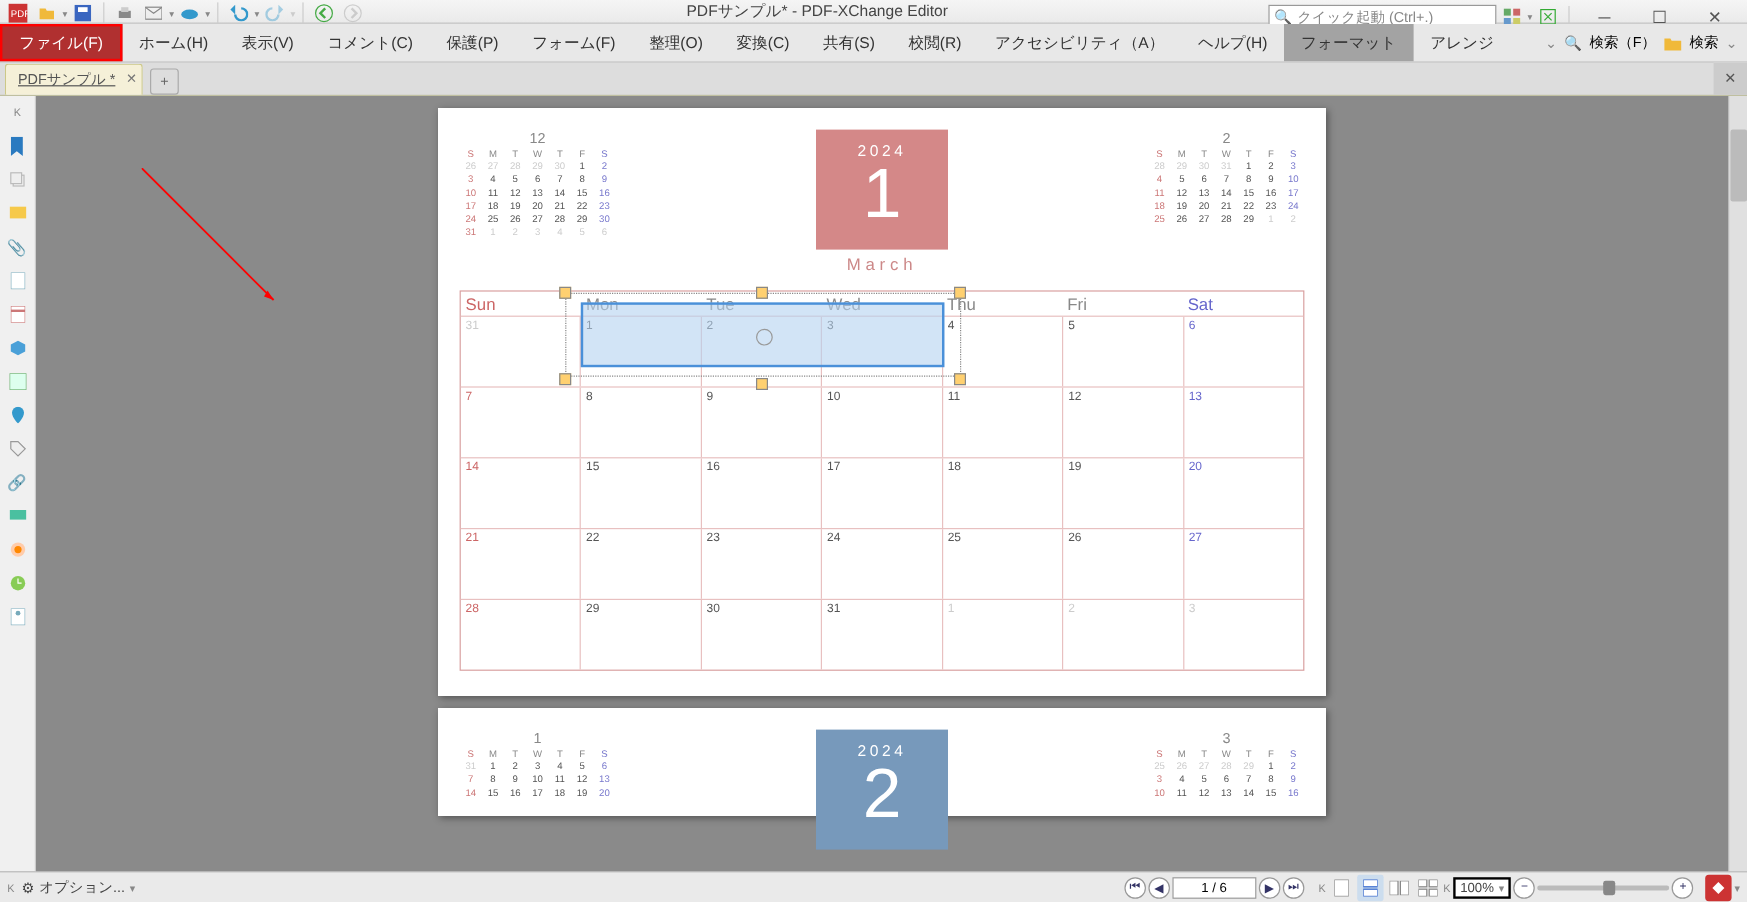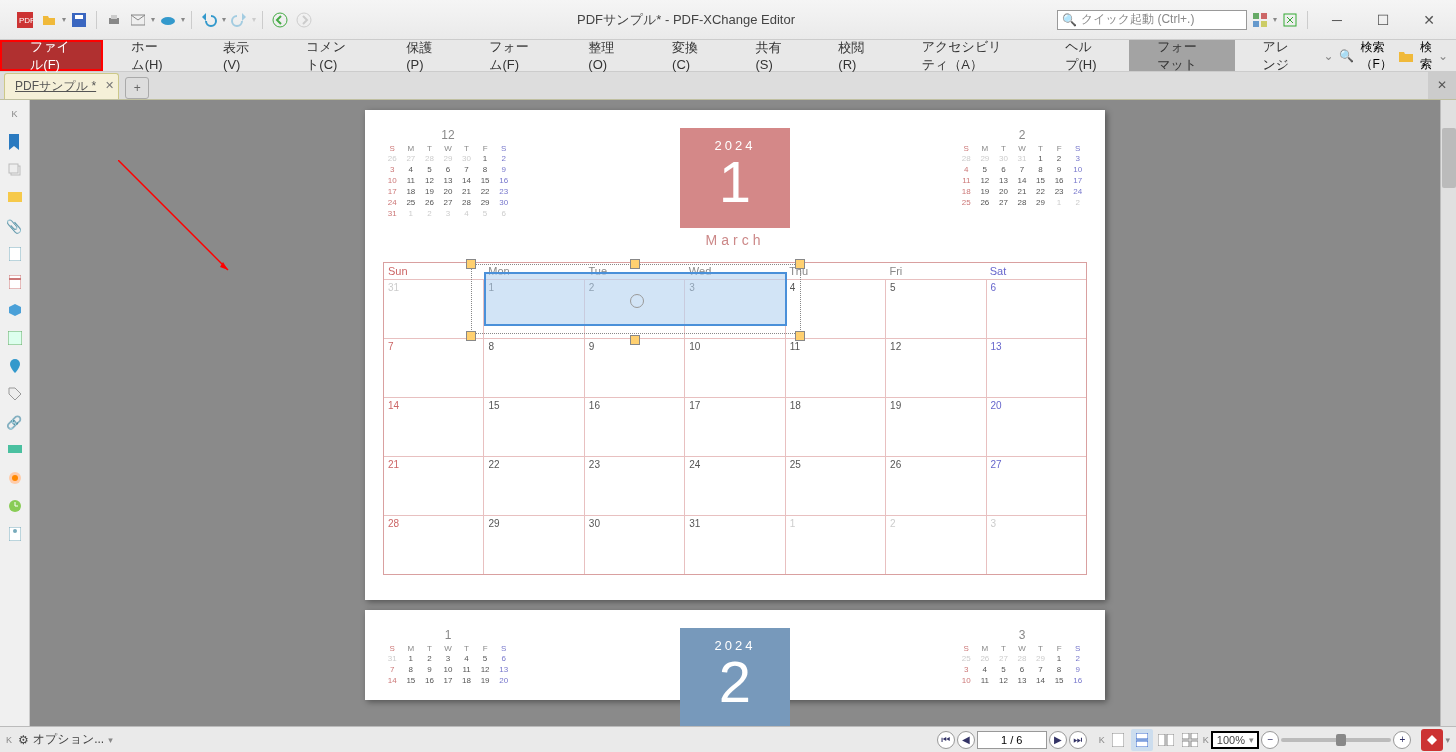--- a/index.html
+++ b/index.html
@@ -1,29 +1,29 @@
 <!DOCTYPE html>
 <html><head>
 <meta charset="utf-8">
 <style>
 * { box-sizing: border-box; margin: 0; padding: 0; font-family: "Yu Gothic UI", "Meiryo", sans-serif; }
 body { width: 1456px; height: 752px; background: #999; overflow: hidden; font-size: 12px; display:flex; flex-direction:column;}
 
-.titlebar { height: 40px; background: linear-gradient(#f5f5f5,#eaeaea); display:flex; align-items:center; border-bottom:1px solid #ccc;padding-left:10px; }
+.titlebar { height: 20px; background: linear-gradient(#f5f5f5,#eaeaea); display:flex; align-items:flex-start; border-bottom:1px solid #ccc; }
 .titlebar .left-icons { display:flex; align-items:center; gap:2px; padding-left:4px;}
 .icon-btn { width:22px; height:22px; display:flex; align-items:center; justify-content:center; cursor:pointer; border-radius:2px;}
 .sep { width:1px; height:18px; background:#ccc; margin:0 4px;}
 .titlebar .title { flex:1; text-align:center; color:#444; font-size:13px;}
 .titlebar .right-icons { display:flex; align-items:center; gap:2px; padding-right:4px;}
 .quick-launch { height:20px; width:190px; border:1px solid #999; background:#fff; display:flex; align-items:center; padding:0 4px; color:#888; font-size:12px;}
 .window-btns { display:flex;}
 .window-btn { width:46px; height:28px; display:flex; align-items:center; justify-content:center; font-size:14px; color:#555;}
 
 .menubar { height:32px; background:#e8e8e8; display:flex; align-items:stretch; border-bottom:1px solid #ccc; position:relative;}
-.menu-item { padding:0 28px; display:flex; align-items:center; color:#333; font-size:13px; cursor:pointer;}
+.menu-item { padding:0 14px; display:flex; align-items:center; color:#333; font-size:13px; cursor:pointer;}
 .menu-item.active { background:#b03030; color:#fff; border:2px solid red;}
 .menubar .right-menu{margin-left:auto; display:flex; align-items:center; gap:6px; padding-right:8px;}
 
 .doctabs { height:28px; background:#ddd; display:flex; align-items:flex-end; border-bottom:1px solid #bfbfa0;}
 .doctab { height:26px; background:#f5f0d8; border:1px solid #ccc888; border-bottom:none; padding:0 22px 0 10px; display:flex; align-items:center; font-size:12px; color:#555; position:relative; margin-left:4px; border-radius:3px 3px 0 0;text-decoration:underline;}
 .doctab .close{position:absolute; right:4px; top:5px; font-size:11px; color:#777;}
 .newtab { width:24px; height:22px; border:1px solid #aaa; margin-left:6px; display:flex;align-items:center;justify-content:center; border-radius:3px; color:#666;}
 .doctabs .close-all{margin-left:auto; width:28px; height:28px; display:flex;align-items:center;justify-content:center; color:#555; background:#ccc;}
 
 .workarea { flex:1; display:flex; min-height:0;}
@@ -44,21 +44,21 @@
 .mini td.sat{color:#77c;}
 .mini td.other{color:#ccc;}
 .big-month { width:110px; height:100px; background:#d48888; color:#fff; text-align:center; padding-top:10px;}
 .big-month.feb{background:#7799bb;}
 .big-month .yr{font-size:13px; letter-spacing:3px;}
 .big-month .mn{font-size:58px; line-height:1; font-weight:300;}
 .month-name{ text-align:center; color:#c88; letter-spacing:4px; font-size:14px; margin-top:4px;}
 
 .grid { margin-top:14px; border:1px solid #d9a0a0; width:100%;}
 .grid .hd{display:flex;}
-.grid .hd div{flex:1; font-size:11px; color:#888; padding:2px 4px;}
+.grid .hd div{flex:1; font-size:14px; color:#888; padding:2px 4px;}
 .grid .hd div.sun{color:#c66;}
 .grid .hd div.sat{color:#66c;}
 .grid .row{display:flex; border-top:1px solid #e8c0c0;}
 .grid .row .cell{flex:1; height:58px; border-left:1px solid #e8c0c0; font-size:10px; padding:2px 4px; color:#555; position:relative;}
 .grid .row .cell:first-child{border-left:none;}
 .grid .row .cell.sun{color:#c66;}
 .grid .row .cell.sat{color:#66c;}
 .grid .row .cell.other{color:#ccc;}
 
 .sel-rect { position:absolute; border:2px solid #4a90d9; background:rgba(180,210,240,.6);}

